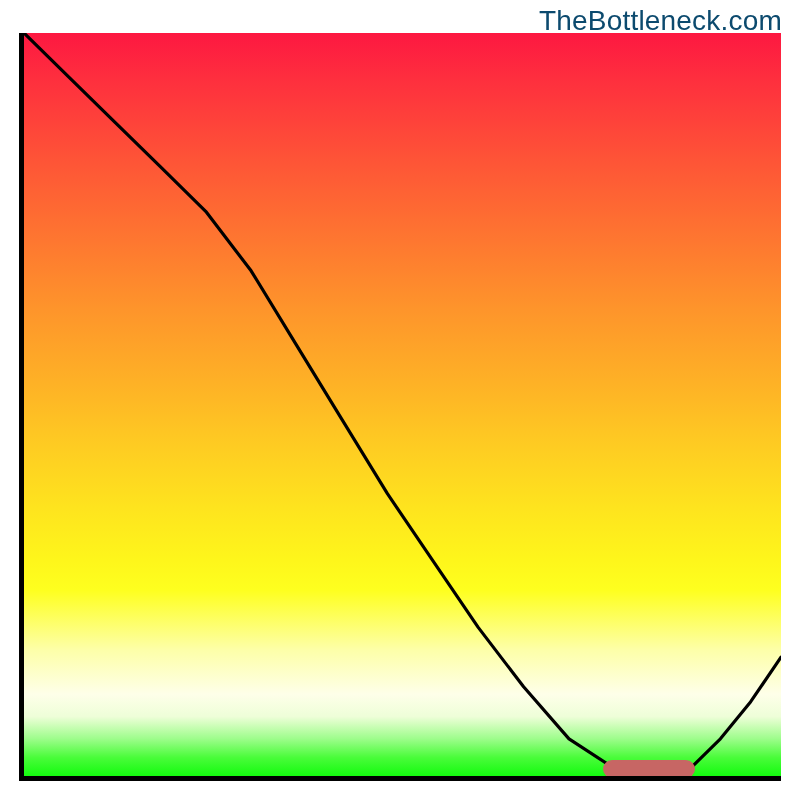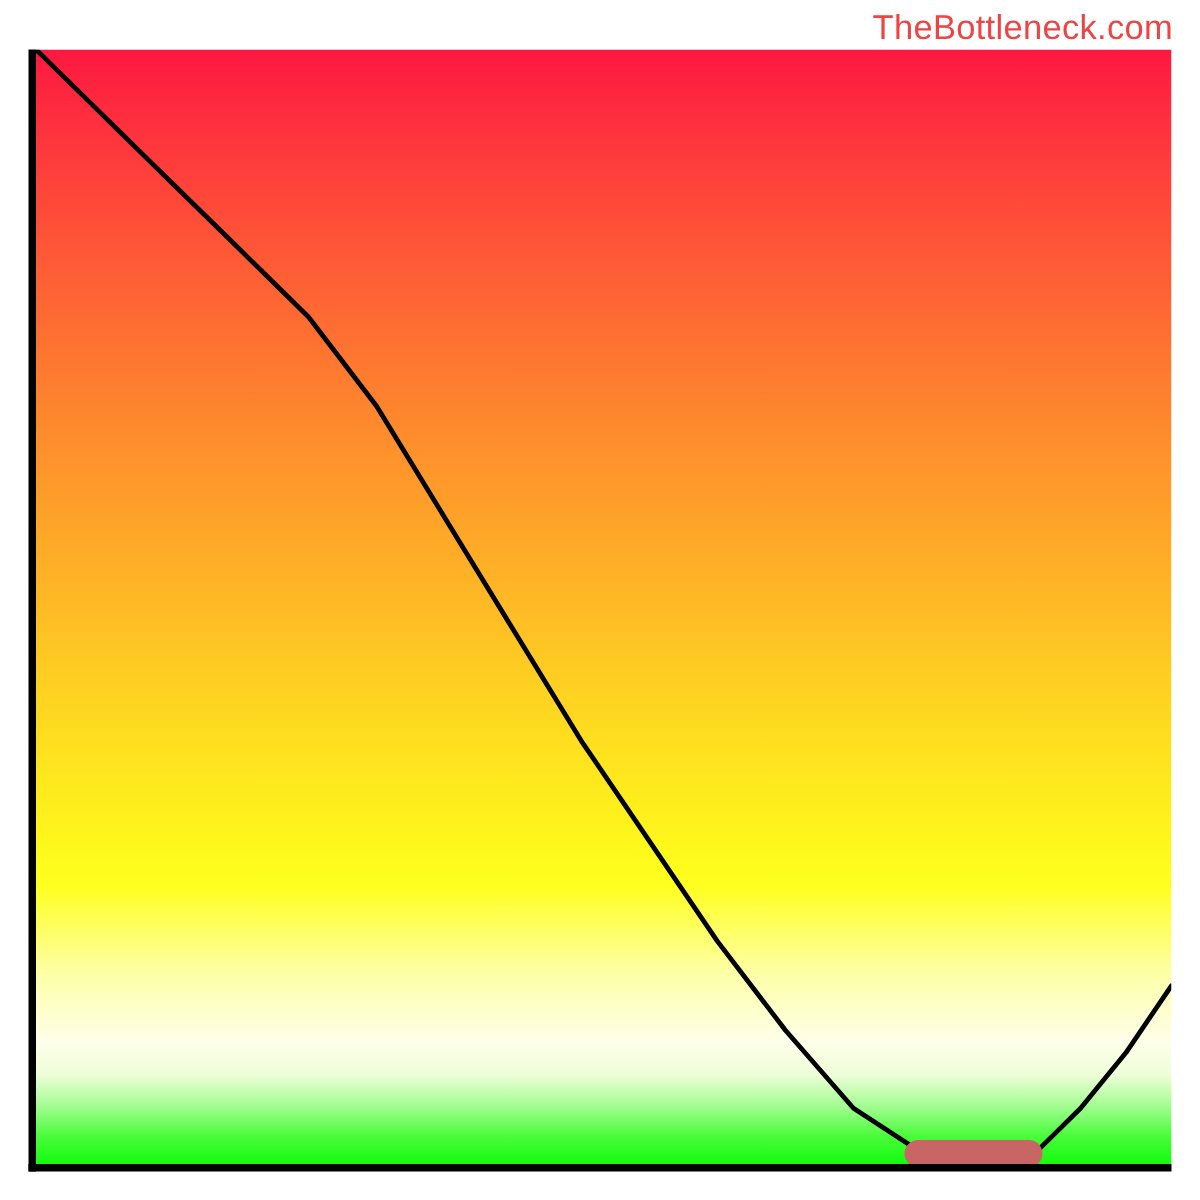--- a/index.html
+++ b/index.html
@@ -51,22 +51,22 @@
     position: absolute;
     background: #c76664;
     border-radius: 9px;
     height: 18px;
   }
   .watermark {
     position: absolute;
     top: 5px;
     right: 18px;
     font-family: Arial, Helvetica, sans-serif;
-    font-size: 23px;
-    color: #ef4444;
+    font-size: 28px;
+    color: #0c4a6e;
     font-weight: 400;
     letter-spacing: 0.2px;
   }
 </style>
 </head>
 <body>
 
 <div class="chart-container">
   <div class="watermark">TheBottleneck.com</div>
   <div class="plot-area">

